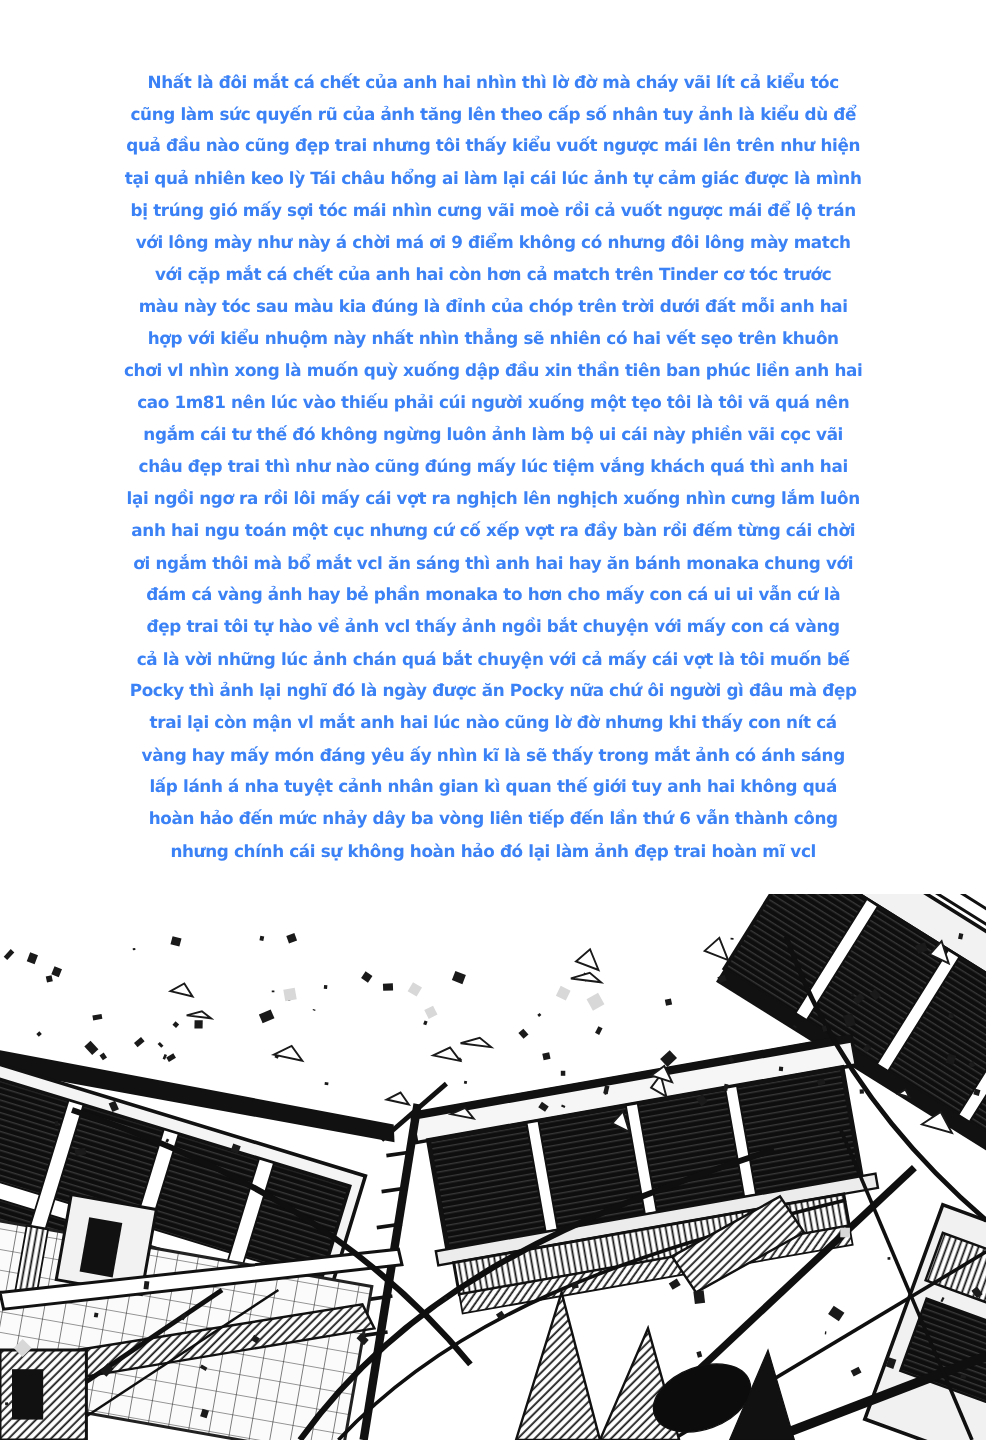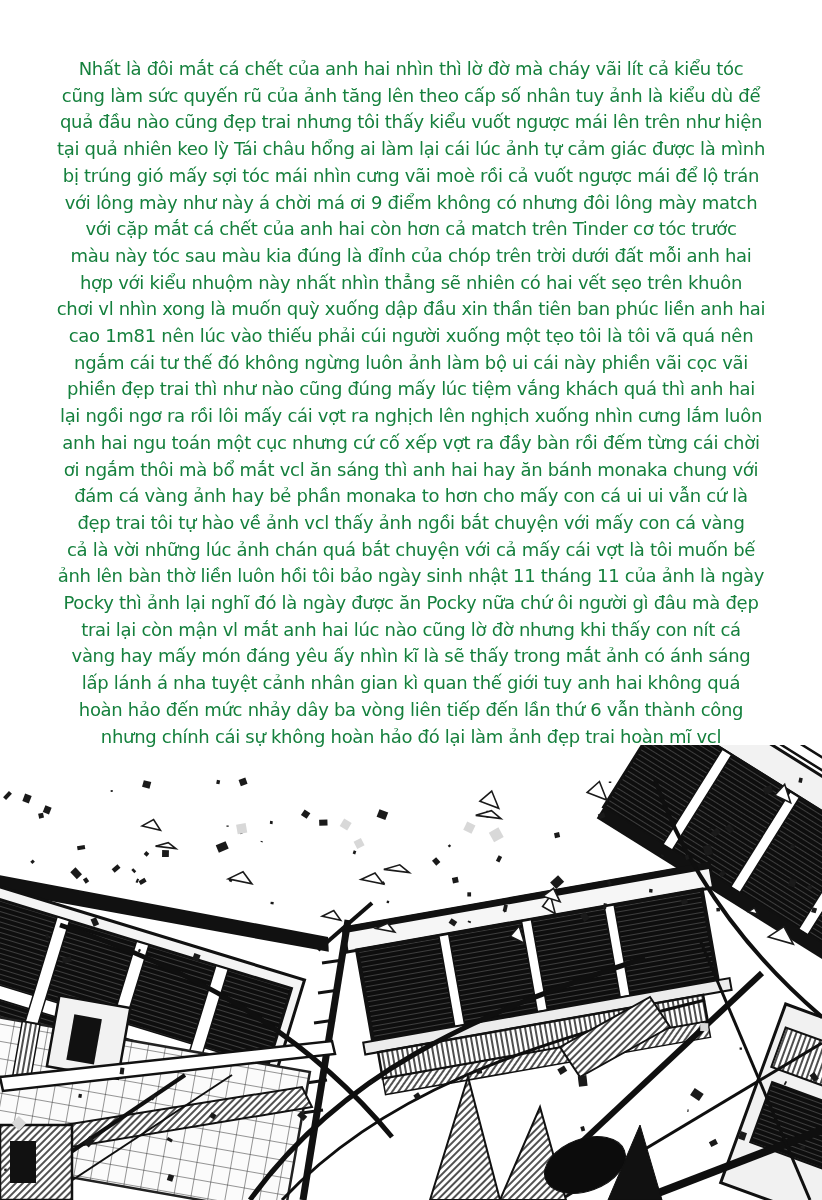--- a/index.html
+++ b/index.html
@@ -4,25 +4,25 @@
 <style>
   html,body{margin:0;padding:0;background:#ffffff;}
   body{width:822px;height:1200px;position:relative;overflow:hidden;
        font-family:"DejaVu Sans","Liberation Sans",sans-serif;}
   .page{position:absolute;inset:0;background:#ffffff;}
   .text-block{
     position:absolute;top:56px;left:0;width:822px;z-index:2;
     text-align:center;
   }
   .text-line{
-    font-weight:400;
-    font-size:18px;
+    font-weight:700;
+    font-size:14px;
     line-height:26.7px;
     letter-spacing:-0.3px;
-    color:#15803d;
+    color:#3b82f6;
     white-space:nowrap;
   }
   .art-block{
     position:absolute;left:0;top:745px;width:822px;height:455px;z-index:1;
   }
   .art-block svg{display:block;}
 </style>
 </head>
 <body>
 
@@ -34,28 +34,27 @@
       <div class="text-line">quả đầu nào cũng đẹp trai nhưng tôi thấy kiểu vuốt ngược mái lên trên như hiện</div>
       <div class="text-line">tại quả nhiên keo lỳ Tái châu hổng ai làm lại cái lúc ảnh tự cảm giác được là mình</div>
       <div class="text-line">bị trúng gió mấy sợi tóc mái nhìn cưng vãi moè rồi cả vuốt ngược mái để lộ trán</div>
       <div class="text-line">với lông mày như này á chời má ơi 9 điểm không có nhưng đôi lông mày match</div>
       <div class="text-line">với cặp mắt cá chết của anh hai còn hơn cả match trên Tinder cơ tóc trước</div>
       <div class="text-line">màu này tóc sau màu kia đúng là đỉnh của chóp trên trời dưới đất mỗi anh hai</div>
       <div class="text-line">hợp với kiểu nhuộm này nhất nhìn thẳng sẽ nhiên có hai vết sẹo trên khuôn</div>
       <div class="text-line">chơi vl nhìn xong là muốn quỳ xuống dập đầu xin thần tiên ban phúc liền anh hai</div>
       <div class="text-line">cao 1m81 nên lúc vào thiếu phải cúi người xuống một tẹo tôi là tôi vã quá nên</div>
       <div class="text-line">ngắm cái tư thế đó không ngừng luôn ảnh làm bộ ui cái này phiền vãi cọc vãi</div>
-      <div class="text-line">phiền đẹp trai thì như nào cũng đúng mấy lúc tiệm vắng khách quá thì anh hai</div>
+      <div class="text-line">châu đẹp trai thì như nào cũng đúng mấy lúc tiệm vắng khách quá thì anh hai</div>
       <div class="text-line">lại ngồi ngơ ra rồi lôi mấy cái vợt ra nghịch lên nghịch xuống nhìn cưng lắm luôn</div>
       <div class="text-line">anh hai ngu toán một cục nhưng cứ cố xếp vợt ra đầy bàn rồi đếm từng cái chời</div>
       <div class="text-line">ơi ngắm thôi mà bổ mắt vcl ăn sáng thì anh hai hay ăn bánh monaka chung với</div>
       <div class="text-line">đám cá vàng ảnh hay bẻ phần monaka to hơn cho mấy con cá ui ui vẫn cứ là</div>
       <div class="text-line">đẹp trai tôi tự hào về ảnh vcl thấy ảnh ngồi bắt chuyện với mấy con cá vàng</div>
       <div class="text-line">cả là vời những lúc ảnh chán quá bắt chuyện với cả mấy cái vợt là tôi muốn bế</div>
-      <div class="text-line">ảnh lên bàn thờ liền luôn hồi tôi bảo ngày sinh nhật 11 tháng 11 của ảnh là ngày</div>
       <div class="text-line">Pocky thì ảnh lại nghĩ đó là ngày được ăn Pocky nữa chứ ôi người gì đâu mà đẹp</div>
       <div class="text-line">trai lại còn mận vl mắt anh hai lúc nào cũng lờ đờ nhưng khi thấy con nít cá</div>
       <div class="text-line">vàng hay mấy món đáng yêu ấy nhìn kĩ là sẽ thấy trong mắt ảnh có ánh sáng</div>
       <div class="text-line">lấp lánh á nha tuyệt cảnh nhân gian kì quan thế giới tuy anh hai không quá</div>
       <div class="text-line">hoàn hảo đến mức nhảy dây ba vòng liên tiếp đến lần thứ 6 vẫn thành công</div>
       <div class="text-line">nhưng chính cái sự không hoàn hảo đó lại làm ảnh đẹp trai hoàn mĩ vcl</div>
     </div>
 
   <div class="art-block" aria-label="Black-and-white manga drawing of ruined collapsing buildings tilted at sharp angles, with dark hatched window bands, swooping cables, a leaning utility pole and debris flying through the air">
     <svg viewBox="0 0 822 455" width="822" height="455" xmlns="http://www.w3.org/2000/svg">

